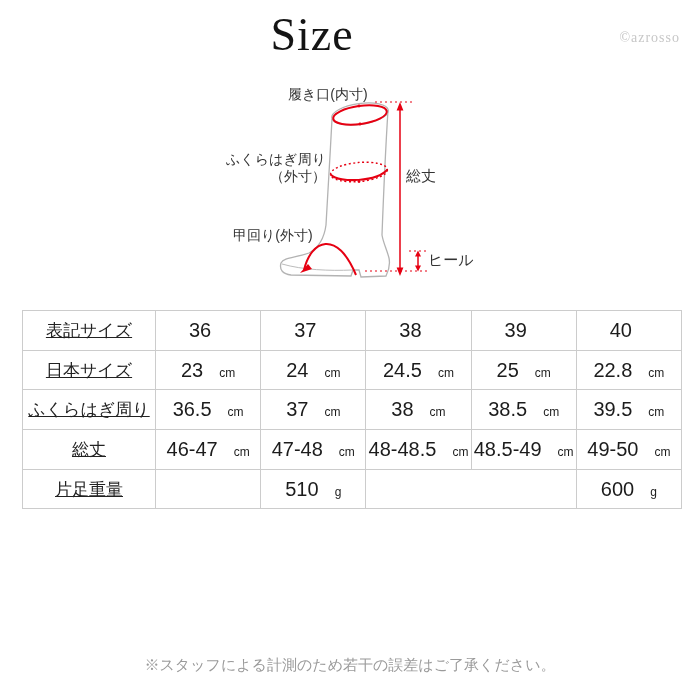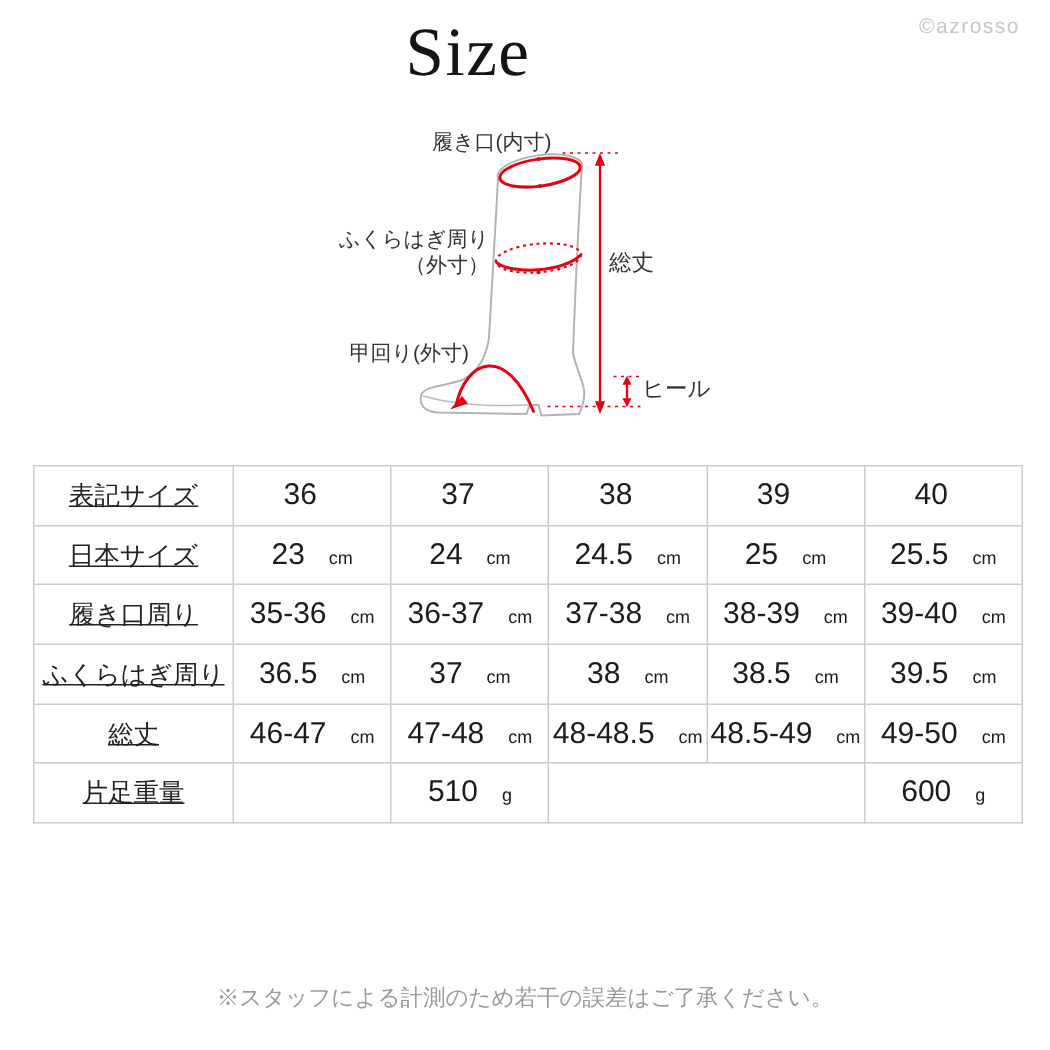--- a/index.html
+++ b/index.html
@@ -7,22 +7,22 @@
     position:relative; width:700px; height:700px; background:#ffffff;
     font-family:"Liberation Sans", sans-serif; overflow:hidden;
   }
   
   .page-title {
     position:absolute; top:8px; left:0; width:624px; margin:0;
     text-align:center; font-family:"Liberation Serif", serif;
     font-size:46px; font-weight:400; color:#141414; letter-spacing:1px;
   }
   .watermark {
-    position:absolute; top:9px; right:20px;
-    font-family:Liberation Sans, sans-serif; font-size:14px;
+    position:absolute; top:30px; right:20px;
+    font-family:Liberation Serif, serif; font-size:14px;
     color:#c7c7c7; letter-spacing:1px;
   }
   
   .diagram { position:absolute; left:0; top:0; width:700px; height:300px; }
   .diagram svg { position:absolute; left:225px; top:80px; }
   .outline { stroke:#b3b3b3; stroke-width:1.3; fill:none; }
   .outline-thin { stroke:#bcbcbc; stroke-width:1; fill:none; }
   .red-line { stroke:#e60012; fill:none; }
   .red-fill { fill:#e60012; stroke:none; }
   .lbl {
@@ -135,29 +135,21 @@
         <td class="val"><span>38</span><span class="unit"></span></td>
         <td class="val"><span>39</span><span class="unit"></span></td>
         <td class="val"><span>40</span><span class="unit"></span></td>
       </tr>
       <tr>
         <td class="label">日本サイズ</td>
         <td class="val"><span>23</span><span class="unit">cm</span></td>
         <td class="val"><span>24</span><span class="unit">cm</span></td>
         <td class="val"><span>24.5</span><span class="unit">cm</span></td>
         <td class="val"><span>25</span><span class="unit">cm</span></td>
-        <td class="val"><span>25.5</span><span class="unit">cm</span></td>
-      </tr>
-      <tr>
-        <td class="label">履き口周り</td>
-        <td class="val"><span>35-36</span><span class="unit">cm</span></td>
-        <td class="val"><span>36-37</span><span class="unit">cm</span></td>
-        <td class="val"><span>37-38</span><span class="unit">cm</span></td>
-        <td class="val"><span>38-39</span><span class="unit">cm</span></td>
-        <td class="val"><span>39-40</span><span class="unit">cm</span></td>
+        <td class="val"><span>22.8</span><span class="unit">cm</span></td>
       </tr>
       <tr>
         <td class="label">ふくらはぎ周り</td>
         <td class="val"><span>36.5</span><span class="unit">cm</span></td>
         <td class="val"><span>37</span><span class="unit">cm</span></td>
         <td class="val"><span>38</span><span class="unit">cm</span></td>
         <td class="val"><span>38.5</span><span class="unit">cm</span></td>
         <td class="val"><span>39.5</span><span class="unit">cm</span></td>
       </tr>
       <tr>

